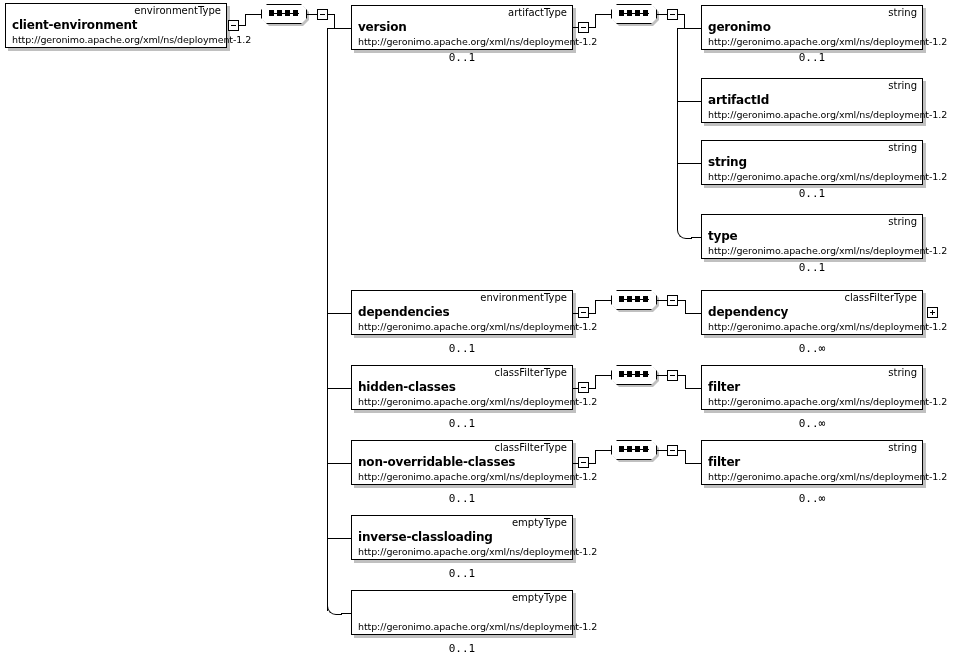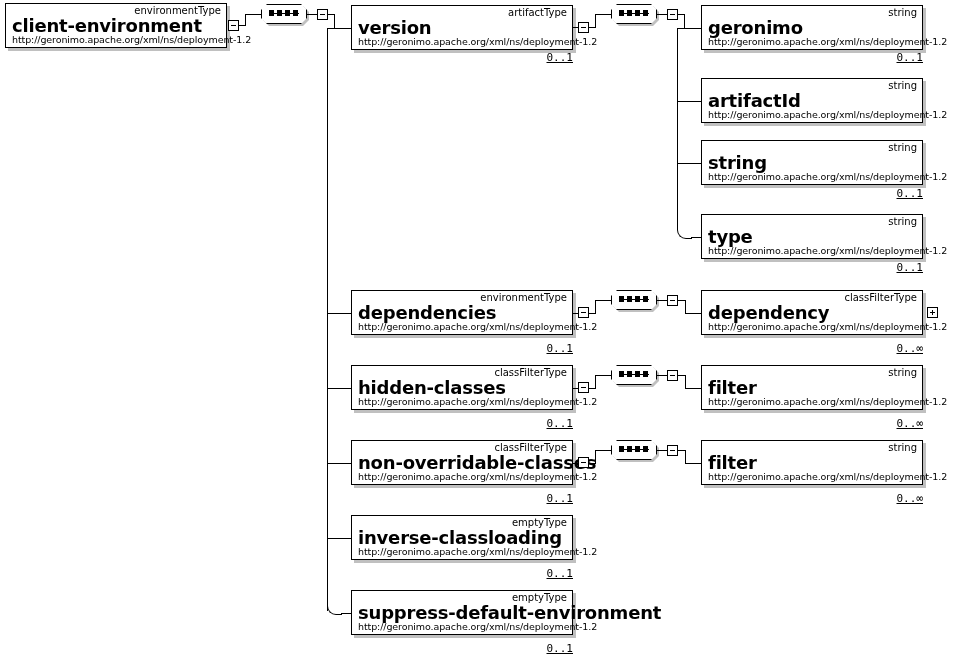--- a/index.html
+++ b/index.html
@@ -35,21 +35,21 @@
     font-size: 10px;
     line-height: 11px;
     color: #000000;
     white-space: nowrap;
     font-family: "DejaVu Sans", "Liberation Sans", sans-serif;
   }
   .node .elem-name {
     position: absolute;
     left: 6px;
     top: 14px;
-    font-size: 18px;
+    font-size: 12px;
     line-height: 15px;
     font-weight: bold;
     color: #000000;
     white-space: nowrap;
     letter-spacing: -0.2px;
   }
   .node .ns-uri {
     position: absolute;
     left: 6px;
     bottom: 2px;
@@ -58,24 +58,23 @@
     color: #000000;
     white-space: nowrap;
     letter-spacing: -0.1px;
   }
   
   .card {
     position: absolute;
     font-size: 11px;
     line-height: 12px;
     color: #000000;
-    text-align: right;
+    text-align: center;
     white-space: nowrap;
     font-family: "DejaVu Sans Mono", "Liberation Mono", monospace;
-    text-decoration: underline;
   }
   
   .hline {
     position: absolute;
     height: 0;
     border-top: 1px solid #000000;
   }
   .vline {
     position: absolute;
     width: 0;
@@ -382,18 +381,17 @@
 
   <div class="node" style="left:351px; top:515px; width:222px; height:45px;">
     <span class="type-label">emptyType</span>
     <span class="elem-name">inverse-classloading</span>
     <span class="ns-uri">http://geronimo.apache.org/xml/ns/deployment-1.2</span>
   </div>
   <div class="card" style="left:351px; top:568px; width:222px;">0..1</div>
 
   <div class="node" style="left:351px; top:590px; width:222px; height:45px;">
     <span class="type-label">emptyType</span>
-    <span class="elem-name">suppress-default-environment</span>
     <span class="ns-uri">http://geronimo.apache.org/xml/ns/deployment-1.2</span>
   </div>
   <div class="card" style="left:351px; top:643px; width:222px;">0..1</div>
 
 </div>
 
 </body></html>

